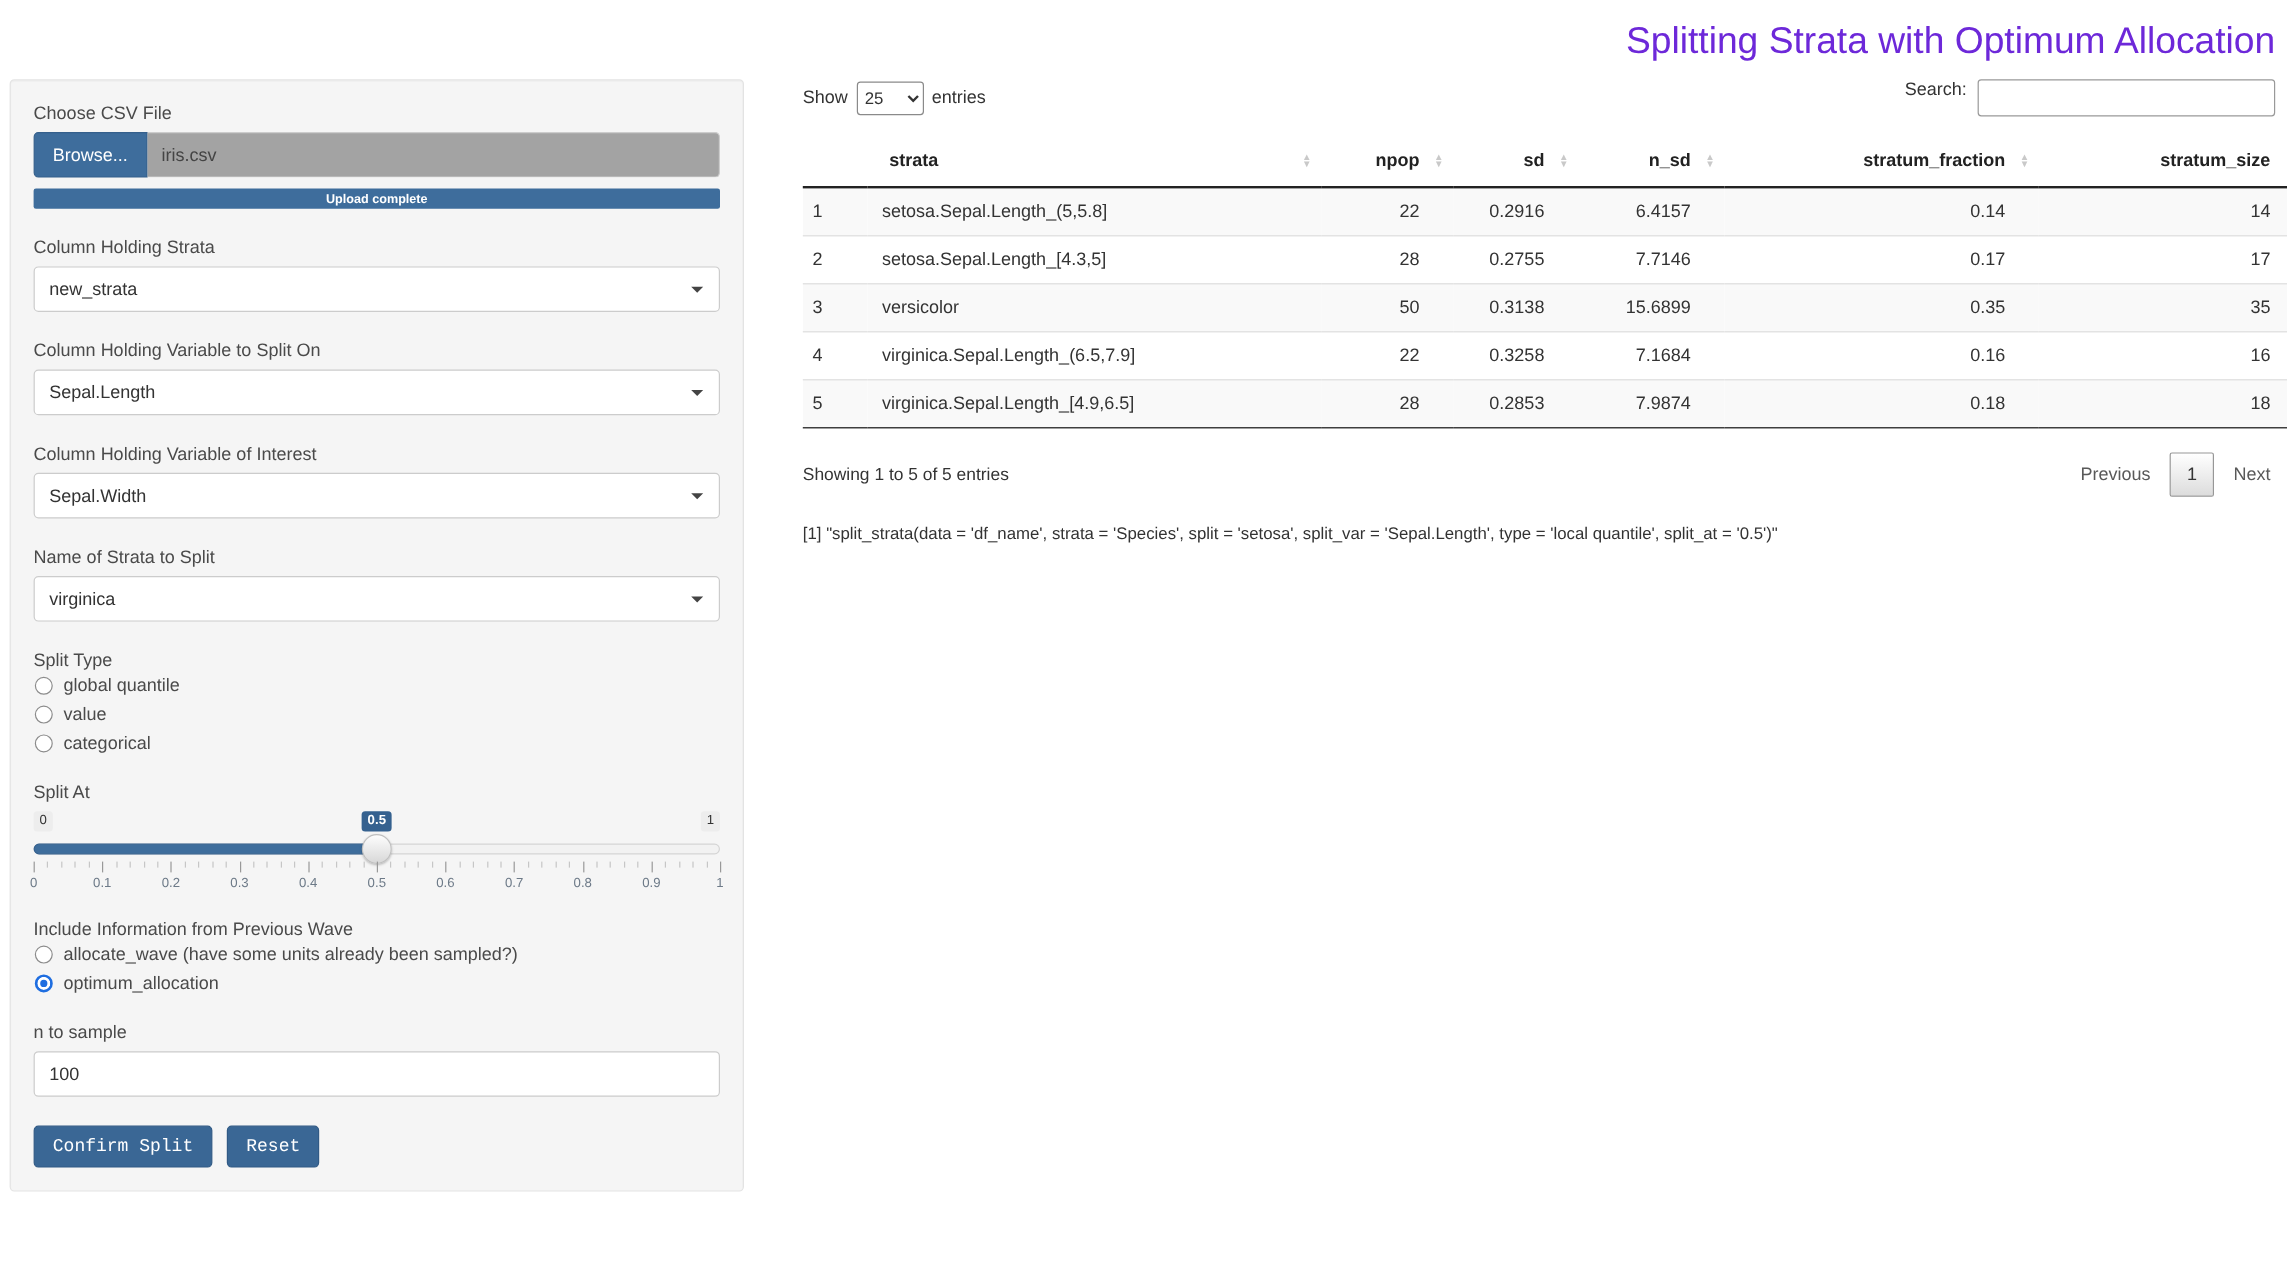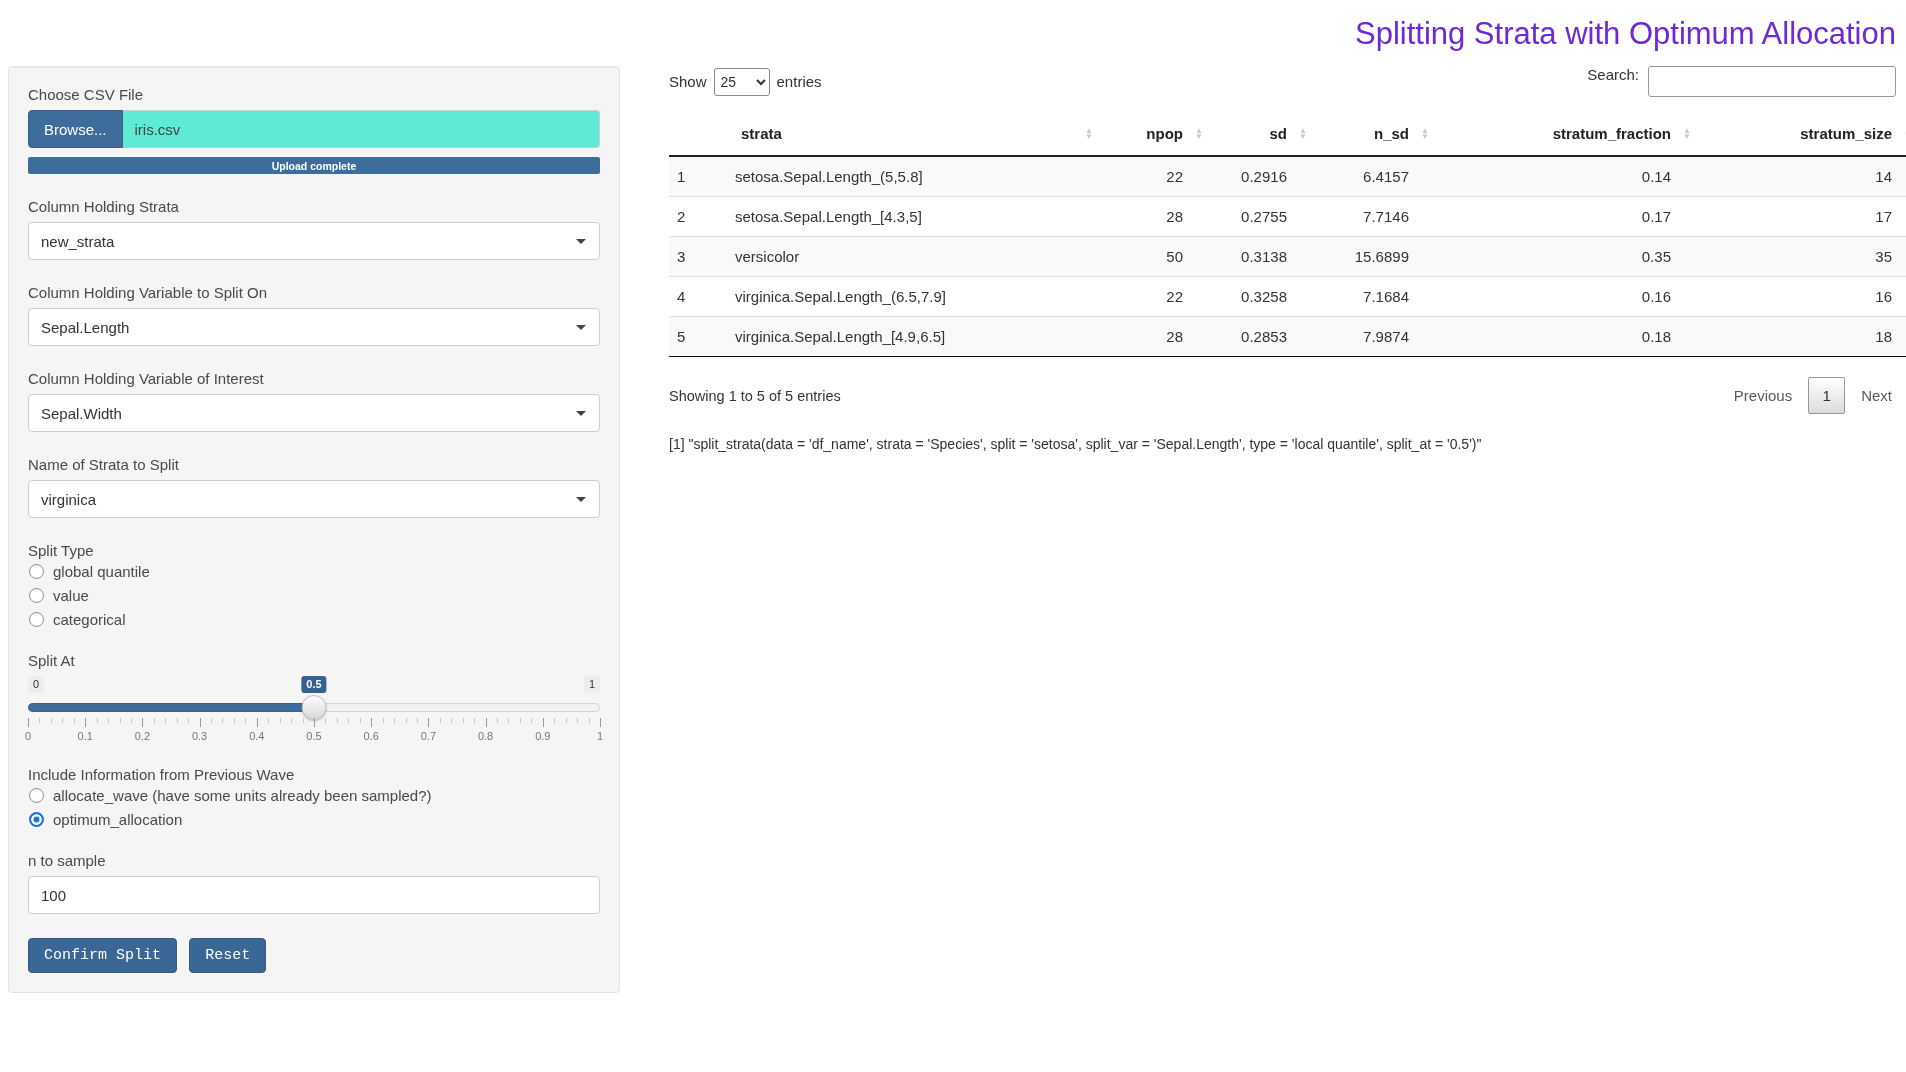--- a/index.html
+++ b/index.html
@@ -22,21 +22,21 @@
   .form-group { margin-bottom:24px; }
   .ctl-label { display:block; color:#4a4a4a; margin-bottom:7px; }
 
   .file-group { display:flex; height:38px; }
   .browse-btn {
     background:#3e6d9c; color:#fff; border:1px solid #35608c;
     border-radius:4px 0 0 4px; padding:0 15px; font-size:15px;
     font-family:inherit; cursor:pointer;
   }
   .file-display {
-    flex:1; background:#5eead4; border:1px solid #ccc; border-left:none;
+    flex:1; background:#a3a3a3; border:1px solid #ccc; border-left:none;
     border-radius:0 4px 4px 0; display:flex; align-items:center;
     padding:0 12px; color:#444;
   }
   .progress {
     margin-top:9px; height:17px; background:#3e6d9c; border-radius:2px;
     display:flex; align-items:center; justify-content:center;
   }
   .progress-text { color:#fff; font-size:10.5px; font-weight:700; }
 
   .select-box {

